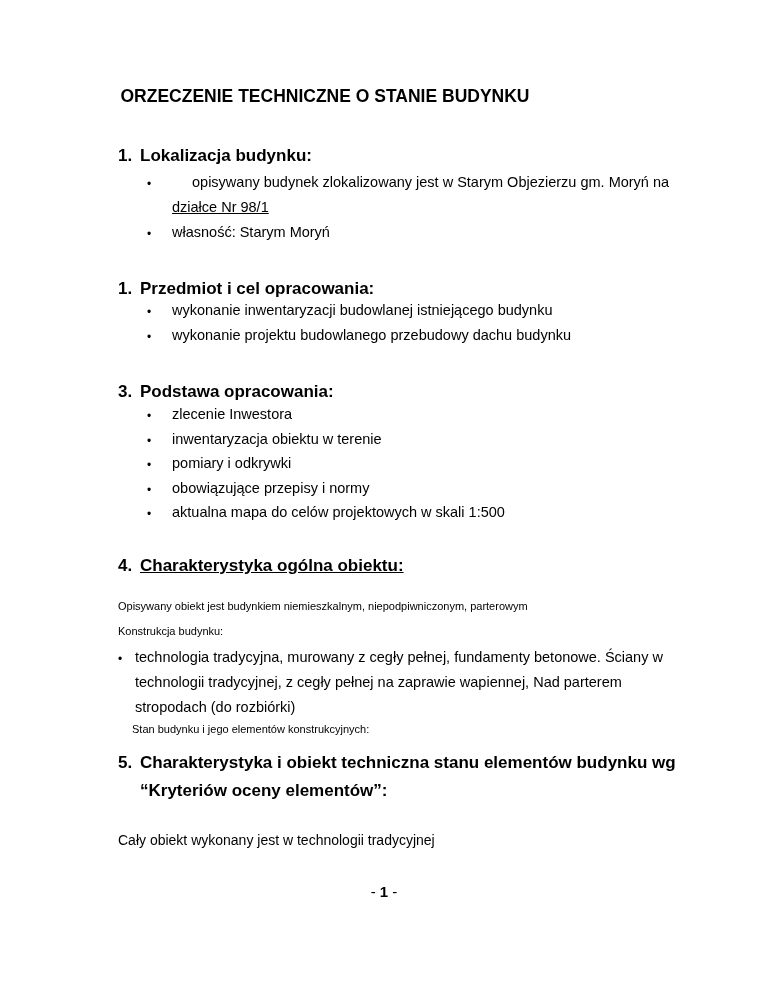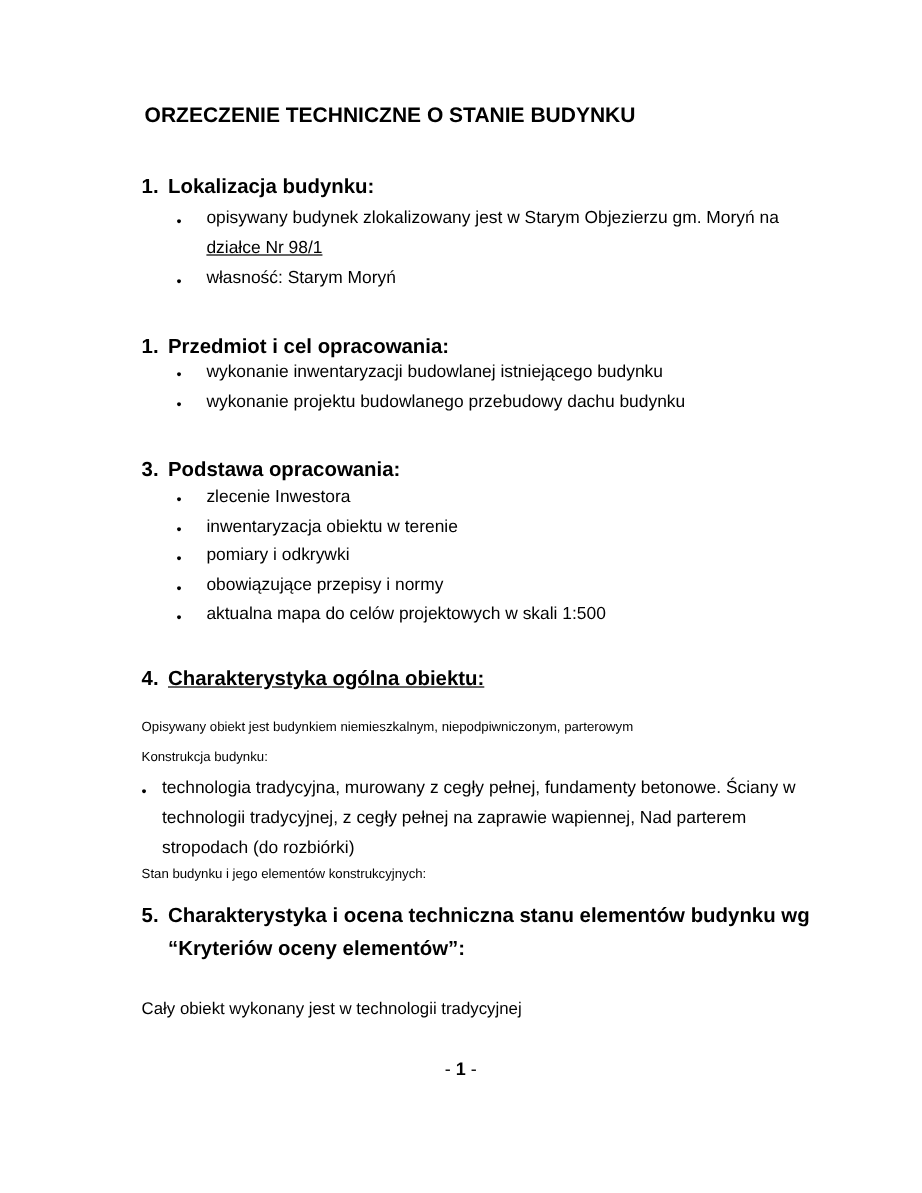--- a/index.html
+++ b/index.html
@@ -21,21 +21,21 @@
 <body>
 
 <div>
 
   <div class="abs title">ORZECZENIE TECHNICZNE O STANIE BUDYNKU</div>
 
   <div class="abs h" style="top:146px;">
     <span class="num">1.</span><span>Lokalizacja budynku:</span>
   </div>
   <div class="abs bullet" style="top:177px;">•</div>
-  <div class="abs btext" style="top:174px;">opisywany budynek zlokalizowany jest w Starym Objezierzu gm. Moryń na</div>
+  <div class="abs btext" style="top:174px;margin-left:20px;">opisywany budynek zlokalizowany jest w Starym Objezierzu gm. Moryń na</div>
   <div class="abs btext" style="top:199px;text-decoration:underline;">działce Nr 98/1</div>
   <div class="abs bullet" style="top:227px;">•</div>
   <div class="abs btext" style="top:224px;">własność: Starym Moryń</div>
 
   <div class="abs h" style="top:279px;">
     <span class="num">1.</span><span>Przedmiot i cel opracowania:</span>
   </div>
   <div class="abs bullet" style="top:305px;">•</div>
   <div class="abs btext" style="top:302px;">wykonanie inwentaryzacji budowlanej istniejącego budynku</div>
   <div class="abs bullet" style="top:330px;">•</div>
@@ -57,23 +57,23 @@
 
   <div class="abs h" style="top:556px;text-decoration:underline;">
     <span class="num">4.</span><span>Charakterystyka ogólna obiektu:</span>
   </div>
   <div class="abs para" style="top:600px;">Opisywany obiekt jest budynkiem niemieszkalnym, niepodpiwniczonym, parterowym</div>
   <div class="abs para" style="top:625px;">Konstrukcja budynku:</div>
   <div class="abs pbullet" style="top:652px;">•</div>
   <div class="abs ptext" style="top:649px;">technologia tradycyjna, murowany z cegły pełnej, fundamenty betonowe. Ściany  w</div>
   <div class="abs ptext" style="top:674px;">technologii tradycyjnej, z cegły pełnej na zaprawie wapiennej, Nad parterem</div>
   <div class="abs ptext" style="top:699px;">stropodach (do rozbiórki)</div>
-  <div class="abs para" style="top:723px;">Stan budynku i jego elementów konstrukcyjnych:</div>
+  <div class="abs para" style="top:723px;margin-left:14px;">Stan budynku i jego elementów konstrukcyjnych:</div>
 
   <div class="abs h" style="top:753px;">
-    <span class="num">5.</span><span>Charakterystyka i ocena techniczna stanu elementów budynku wg</span>
+    <span class="num">5.</span><span>Charakterystyka i obiekt techniczna stanu elementów budynku wg</span>
   </div>
   <div class="abs h" style="top:781px; left:140px;">“Kryteriów oceny elementów”:</div>
   <div class="abs para" style="top:832px; font-size:14px;">Cały obiekt wykonany jest w technologii tradycyjnej</div>
 
   <div class="abs pagenum"><span>- </span><b>1</b><span> -</span></div>
 
 </div>
 
 </body></html>

